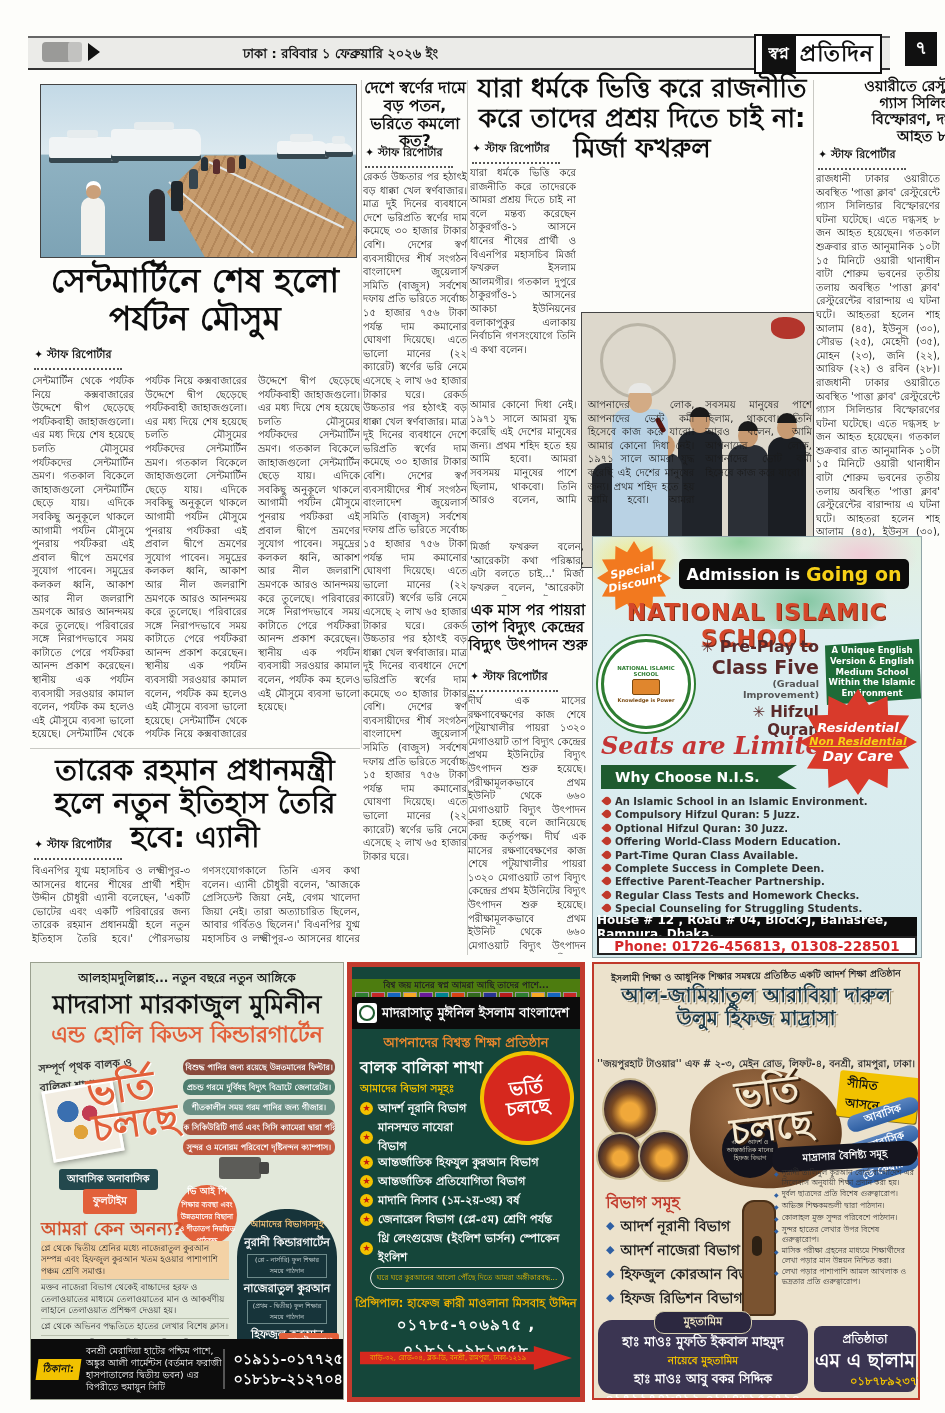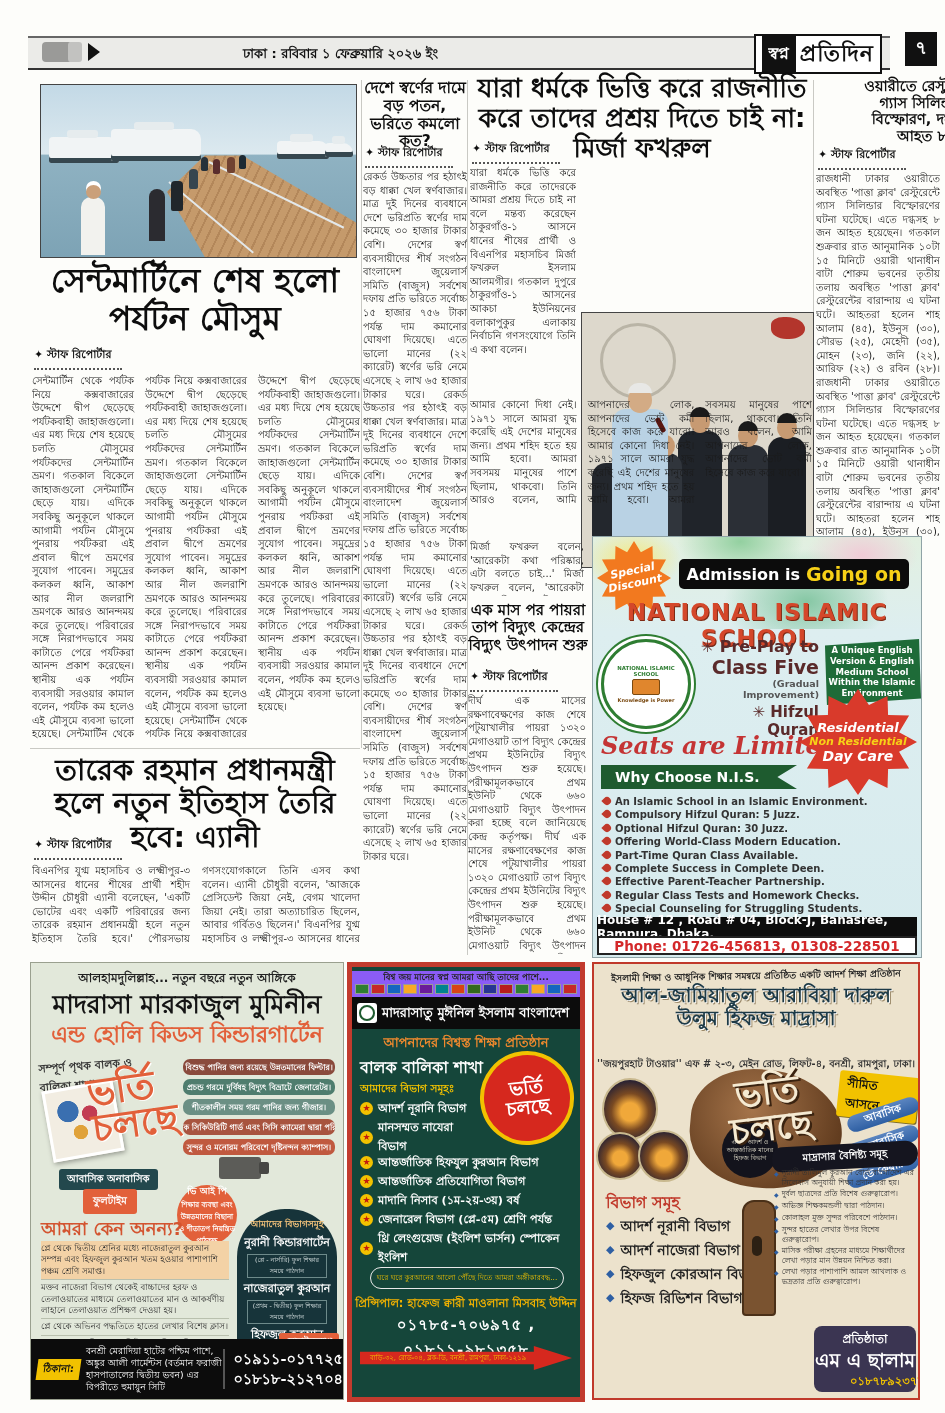--- a/index.html
+++ b/index.html
@@ -112,21 +112,21 @@
   .adl-ptitle{font-size:9px;font-weight:bold;color:#f2c27a;}
   .adl-dname{font-size:11px;font-weight:bold;margin-top:2px;}
   .adl-dnote{font-size:6.3px;border:1px solid #6e8a8a;margin:1px 10px;padding:0 2px;color:#d8e2e2;}
   .adl-wa{position:absolute;right:-2px;bottom:-12px;background:#e2603a;color:#fff;font-size:8.5px;font-weight:bold;padding:2px 7px;border-radius:3px;}
   .adl-strip{position:absolute;left:0;top:376px;width:100%;height:60px;background:#0c0c0c;display:flex;align-items:center;}
   .adl-addrlbl{background:#f2c200;color:#111;font-size:10px;font-weight:bold;padding:2px 6px;transform:skewX(-8deg);margin:0 6px;}
   .adl-addr{width:168px;color:#fff;font-size:9.2px;line-height:1.3;}
   .adl-phones{border-left:2px solid #555;padding-left:8px;color:#fff;font-size:14.5px;font-weight:bold;line-height:1.4;}
   
   .adm{left:347px;top:962px;width:238px;height:440px;background:#15463a;border:5px solid #c23b2e;box-sizing:border-box;overflow:hidden;}
-  .adm-strip{position:absolute;left:0;top:4px;width:100%;height:30px;background:#8b5cf6;text-align:center;}
+  .adm-strip{position:absolute;left:0;top:12px;width:100%;height:30px;background:#4d7c0f;text-align:center;}
   .adm-tag{font-size:8.6px;font-weight:bold;color:#222;line-height:12px;}
   .adm-flags{display:flex;justify-content:center;gap:2px;margin-top:1px;}
   .adm-flags span{width:12px;height:8px;display:inline-block;border:1px solid #999;}
   .adm-band{position:absolute;left:0;top:30px;width:100%;height:32px;background:#0c0c0c;display:flex;align-items:center;gap:5px;padding-left:5px;box-sizing:border-box;}
   .adm-logo{width:20px;height:20px;background:#fff;border-radius:3px;display:flex;align-items:center;justify-content:center;}
   .adm-logo i{width:12px;height:12px;border:2px solid #1e5b2f;border-radius:50%;}
   .adm-title{color:#fff;font-size:13px;font-weight:bold;}
   .adm-sub{position:absolute;left:0;top:66px;width:100%;text-align:center;color:#f08a2e;font-size:13px;font-weight:bold;}
   .adm-branch{position:absolute;left:8px;top:88px;color:#fff;font-size:16px;font-weight:bold;}
   .adm-dlab{position:absolute;left:8px;top:114px;color:#f2c200;font-size:10.5px;font-weight:bold;}
@@ -290,21 +290,21 @@
     <div class="nis-progs">
       <div style="font-size:16px;">✳ Pre-Play to</div>
       <div style="font-size:19px;">Class Five</div>
       <div style="font-size:9.5px;color:#555;">(Gradual Improvement)</div>
       <div style="font-size:15px;margin-top:3px;">✳ Hifzul Quran</div>
     </div>
     <div class="nis-badge">A Unique English Version &amp; English Medium School Within the Islamic Environment</div>
     <div class="nis-seats">Seats are Limited</div>
     <div class="star12" style="position:absolute;left:206px;top:152px;width:118px;height:106px;background:#d93a2b;">
       <span style="color:#fff;font-size:13px;font-style:italic;font-weight:bold;">Residential</span>
-      <span style="color:#f7d117;font-size:11px;font-style:italic;font-weight:bold;">Non Residential</span>
+      <span style="color:#f7d117;font-size:11px;font-style:italic;font-weight:bold;text-decoration:underline;">Non Residential</span>
       <span style="color:#fff;font-size:14px;font-style:italic;font-weight:bold;">Day Care</span>
     </div>
     <div class="nis-ribbon">Why Choose N.I.S.</div>
     <div class="nis-points">
       <div class="nis-point">
           <span class="leaf"></span>
           <span>An Islamic School in an Islamic Environment.</span>
         </div>
       <div class="nis-point">
           <span class="leaf"></span>
@@ -505,20 +505,27 @@
       <div class="adr-feat">
           <span>সুন্দর হাতের লেখার উপর বিশেষ গুরুত্বারোপ।</span>
         </div>
       <div class="adr-feat">
           <span>মাসিক পরীক্ষা গ্রহনের মাধ্যমে শিক্ষার্থীদের লেখা পড়ার মান উন্নয়ন নিশ্চিত করা।</span>
         </div>
       <div class="adr-feat">
           <span>লেখা পড়ার পাশাপাশি আমল আখলাক ও ভদ্রতার প্রতি গুরুত্বারোপ।</span>
         </div>
     </div>
+    <div class="adr-navy">
+      <div class="adr-mupill">মুহতামিম</div>
+      <div class="adr-name1">হাঃ মাওঃ মুফতি ইকবাল মাহমুদ</div>
+      <div class="adr-nayeb">নায়েবে মুহতামিম</div>
+      <div class="adr-name2">হাঃ মাওঃ আবু বকর সিদ্দিক</div>
+      <div class="adr-ph1">০১৭৯১৭৪৮৪৯২,০১৬৪৬৯৫০৭২০</div>
+    </div>
     <div class="adr-founder">
       <div class="adr-flab">প্রতিষ্ঠাতা</div>
       <div class="adr-fname">এম এ ছালাম</div>
       <div class="adr-fph">০১৮৭৮৯২৩৭৮৭</div>
     </div>
   </div>
 
 </div>
 
 </body></html>

